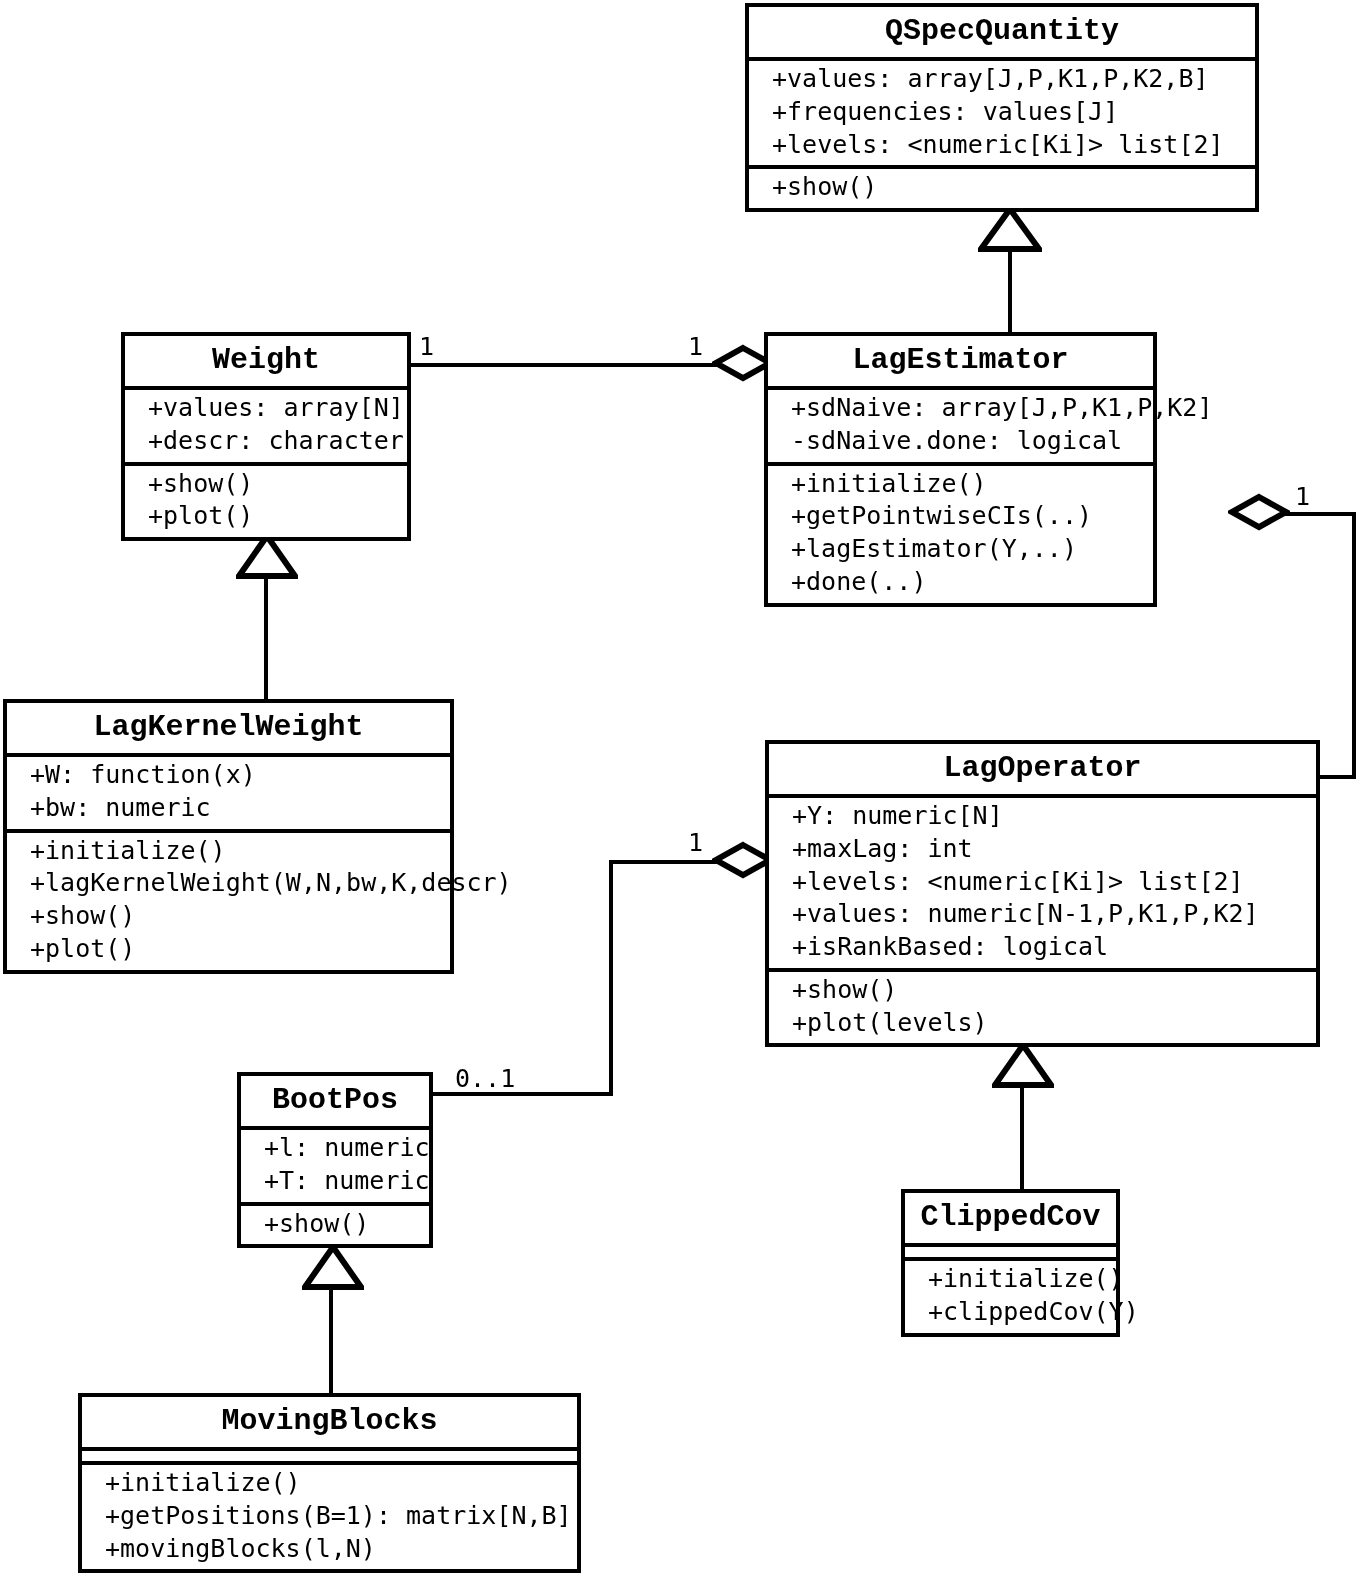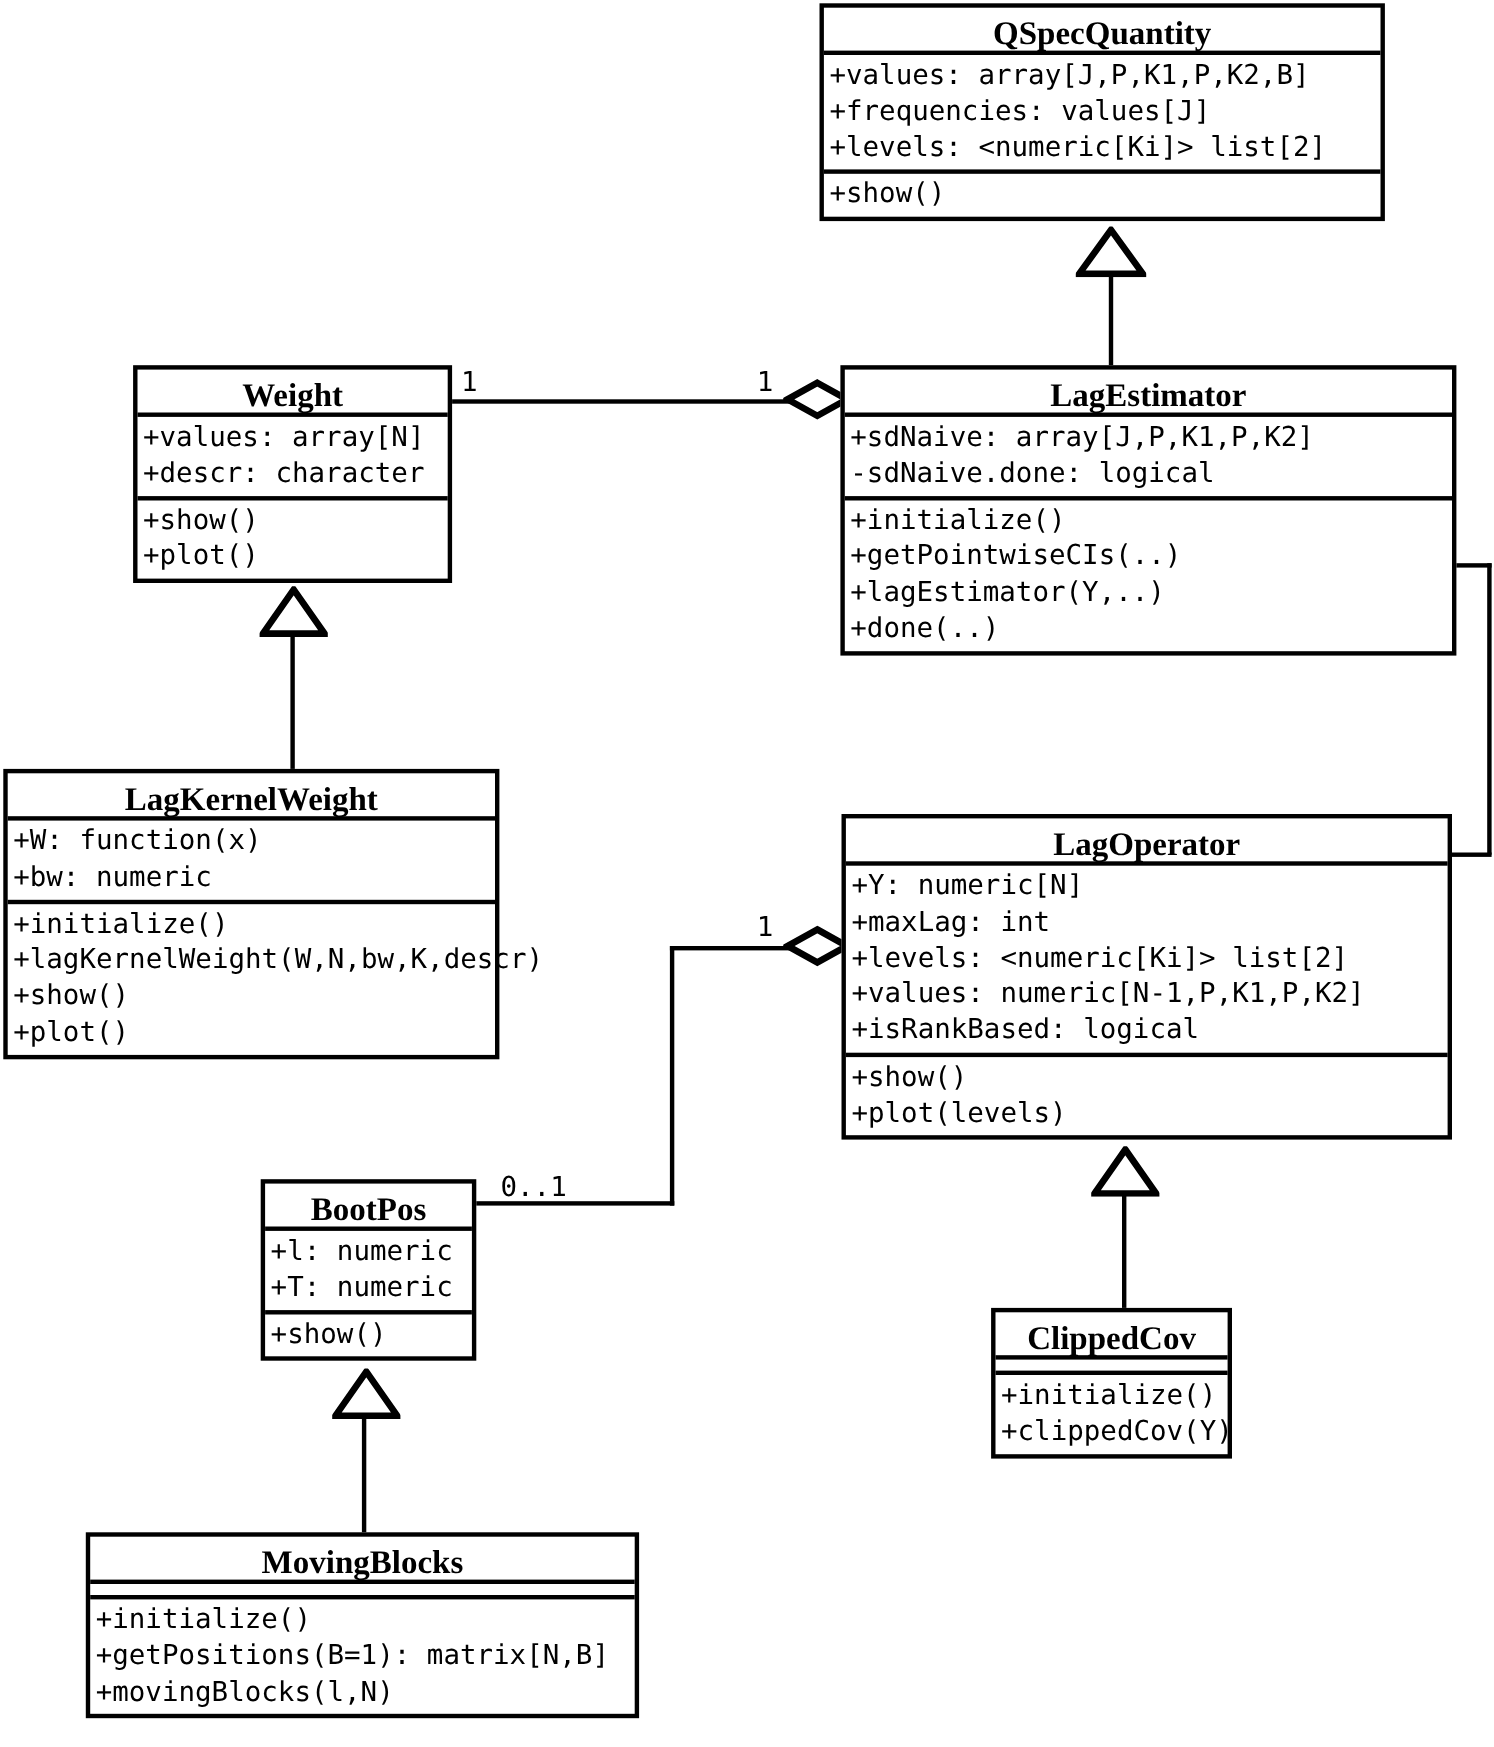--- a/index.html
+++ b/index.html
@@ -17,30 +17,30 @@
   }
   .uml-class {
     position: absolute;
     box-sizing: border-box;
     border: 4px solid #000000;
     background: #ffffff;
   }
   .uml-name {
     text-align: center;
     font-weight: bold;
-    font-family: Liberation Serif, serif;
+    font-family: Liberation Mono, monospace;
     font-size: 30px;
     line-height: 1.0;
-    padding: 9px 6px 0 6px;
+    padding: 9px 6px 11px 6px;
     color: #000000;
     white-space: nowrap;
   }
   .uml-compartment {
     border-top: 4px solid #000000;
-    padding: 2px 0 4px 0;
+    padding: 2px 0 4px 18px;
   }
   .uml-compartment.empty {
     height: 10px;
     padding: 0;
   }
   .uml-member {
     font-family: "DejaVu Sans Mono", monospace;
     font-size: 25px;
     line-height: 1.31;
     color: #000000;
@@ -140,21 +140,21 @@
     <div class="uml-compartment">
       <div class="uml-member">+values: array[N]</div>
       <div class="uml-member">+descr: character</div>
     </div>
     <div class="uml-compartment">
       <div class="uml-member">+show()</div>
       <div class="uml-member">+plot()</div>
     </div>
   </div>
 
-  <div class="uml-class" style="left:764px; top:332px; width:560px;">
+  <div class="uml-class" style="left:764px; top:332px; width:393px;">
     <div class="uml-name">LagEstimator</div>
     <div class="uml-compartment">
       <div class="uml-member">+sdNaive: array[J,P,K1,P,K2]</div>
       <div class="uml-member">-sdNaive.done: logical</div>
     </div>
     <div class="uml-compartment">
       <div class="uml-member">+initialize()</div>
       <div class="uml-member">+getPointwiseCIs(..)</div>
       <div class="uml-member">+lagEstimator(Y,..)</div>
       <div class="uml-member">+done(..)</div>

